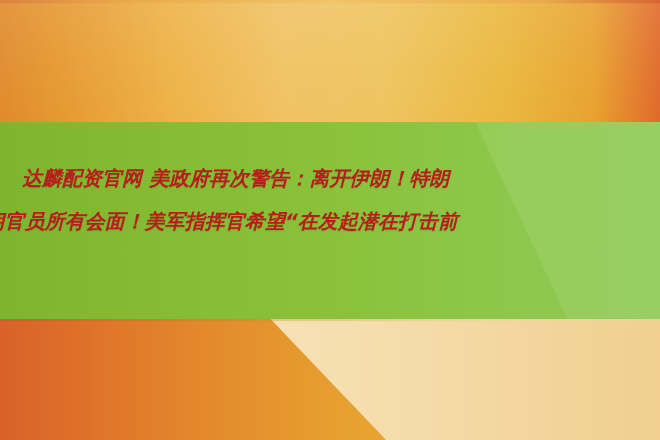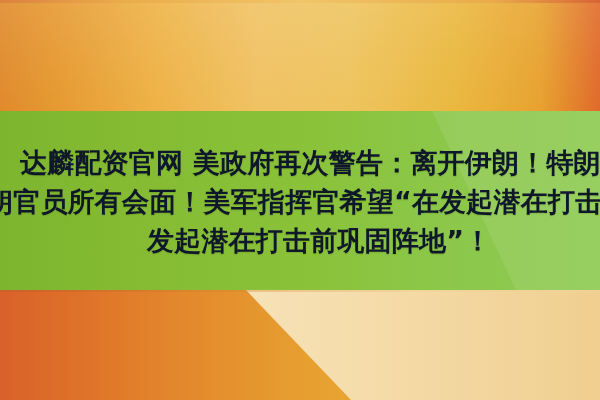--- a/index.html
+++ b/index.html
@@ -147,28 +147,29 @@
     position: absolute;
     left: 0;
     top: 111px;
     width: 600px;
     height: 179px;
     overflow: hidden;
   }
 
   .hl-line {
     position: absolute;
-    color: #0f172a;
+    color: #b91c1c;
     font-weight: bold;
-    font-size: 27px;
+    font-size: 18px;
     line-height: 30px;
     letter-spacing: 0.2px;
     white-space: nowrap;
     text-shadow: 0 1px 1px rgba(80,120,20,0.25);
     font-family: "DejaVu Sans", "Liberation Sans", sans-serif;
+    font-style: italic;
   }
 
   .hl-line-1 { left: 20px;   top: 37px; }
   .hl-line-2 { left: -14px;  top: 76px; }
   .hl-line-3 { left: 147px;  top: 115px; }
 </style>
 </head>
 <body>
 
 <div class="banner">
@@ -181,16 +182,15 @@
   <div class="band-green"></div>
   <div class="green-wedge"></div>
 
   <div class="band-bottom"></div>
   <div class="cream-wedge"></div>
   <div class="bottom-hairline"></div>
 
   <div class="headline">
     <div class="hl-line hl-line-1">达麟配资官网 美政府再次警告：离开伊朗！特朗</div>
     <div class="hl-line hl-line-2">朗官员所有会面！美军指挥官希望“在发起潜在打击前</div>
-    <div class="hl-line hl-line-3">发起潜在打击前巩固阵地”！</div>
   </div>
 
 </div>
 
 </body></html>

